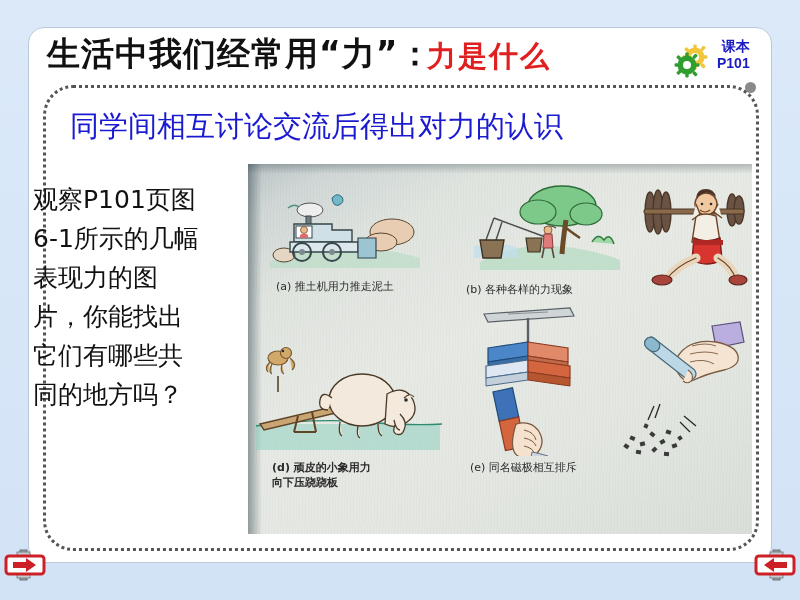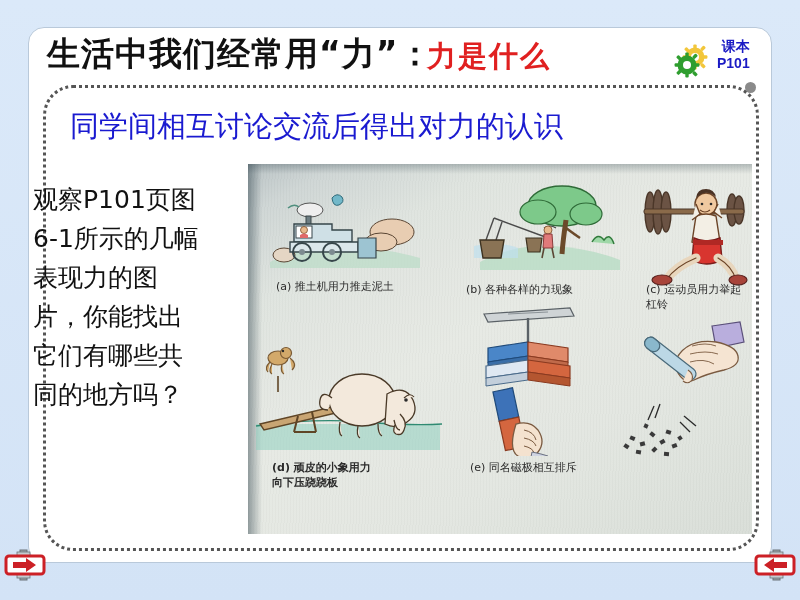--- a/index.html
+++ b/index.html
@@ -300,21 +300,20 @@
       <path d="M70 88 q-20 8 -30 22" stroke="#e8d6bd" stroke-width="9" fill="none" stroke-linecap="round"></path>
       <path d="M70 88 q-20 8 -30 22" stroke="#6b4326" stroke-width="1.2" fill="none" stroke-linecap="round"></path>
       <path d="M92 88 q14 8 18 22" stroke="#e8d6bd" stroke-width="9" fill="none" stroke-linecap="round"></path>
       <path d="M92 88 q14 8 18 22" stroke="#6b4326" stroke-width="1.2" fill="none" stroke-linecap="round"></path>
       <ellipse cx="36" cy="110" rx="10" ry="5" fill="#a8443a" stroke="#5a2420" stroke-width="1.2"></ellipse>
       <ellipse cx="112" cy="110" rx="9" ry="5" fill="#a8443a" stroke="#5a2420" stroke-width="1.2"></ellipse>
     </svg>
 
     <div class="cap" style="left:28px; top:115px;">(a) 推土机用力推走泥土</div>
     <div class="cap" style="left:218px; top:118px;">(b) 各种各样的力现象</div>
-    <div class="cap" style="left:398px; top:118px;">(c) 运动员用力举起杠铃</div>
 
     <svg class="illus" style="left:6px; top:172px; width:190px; height:120px;" viewBox="0 0 190 120">
       <rect x="2" y="88" width="184" height="26" fill="#8fd0c0" opacity="0.55"></rect>
       <path d="M2 90 Q60 82 110 86 Q160 90 188 88" stroke="#2f8a72" stroke-width="1.4" fill="none"></path>
       <path d="M6 88 L82 70 L86 76 L10 94 Z" fill="#c9a573" stroke="#5f4526" stroke-width="1.4"></path>
       <path d="M44 80 L40 96 M58 76 L62 96" stroke="#5f4526" stroke-width="2"></path>
       <path d="M40 96 L62 96" stroke="#5f4526" stroke-width="2"></path>
       <g stroke="#4a3a28" stroke-width="1.3" fill="#f3e9dc">
         <ellipse cx="108" cy="64" rx="33" ry="26"></ellipse>
         <path d="M133 58 q18 -10 26 6 q6 14 -6 22 q-10 8 -22 2 z"></path>

